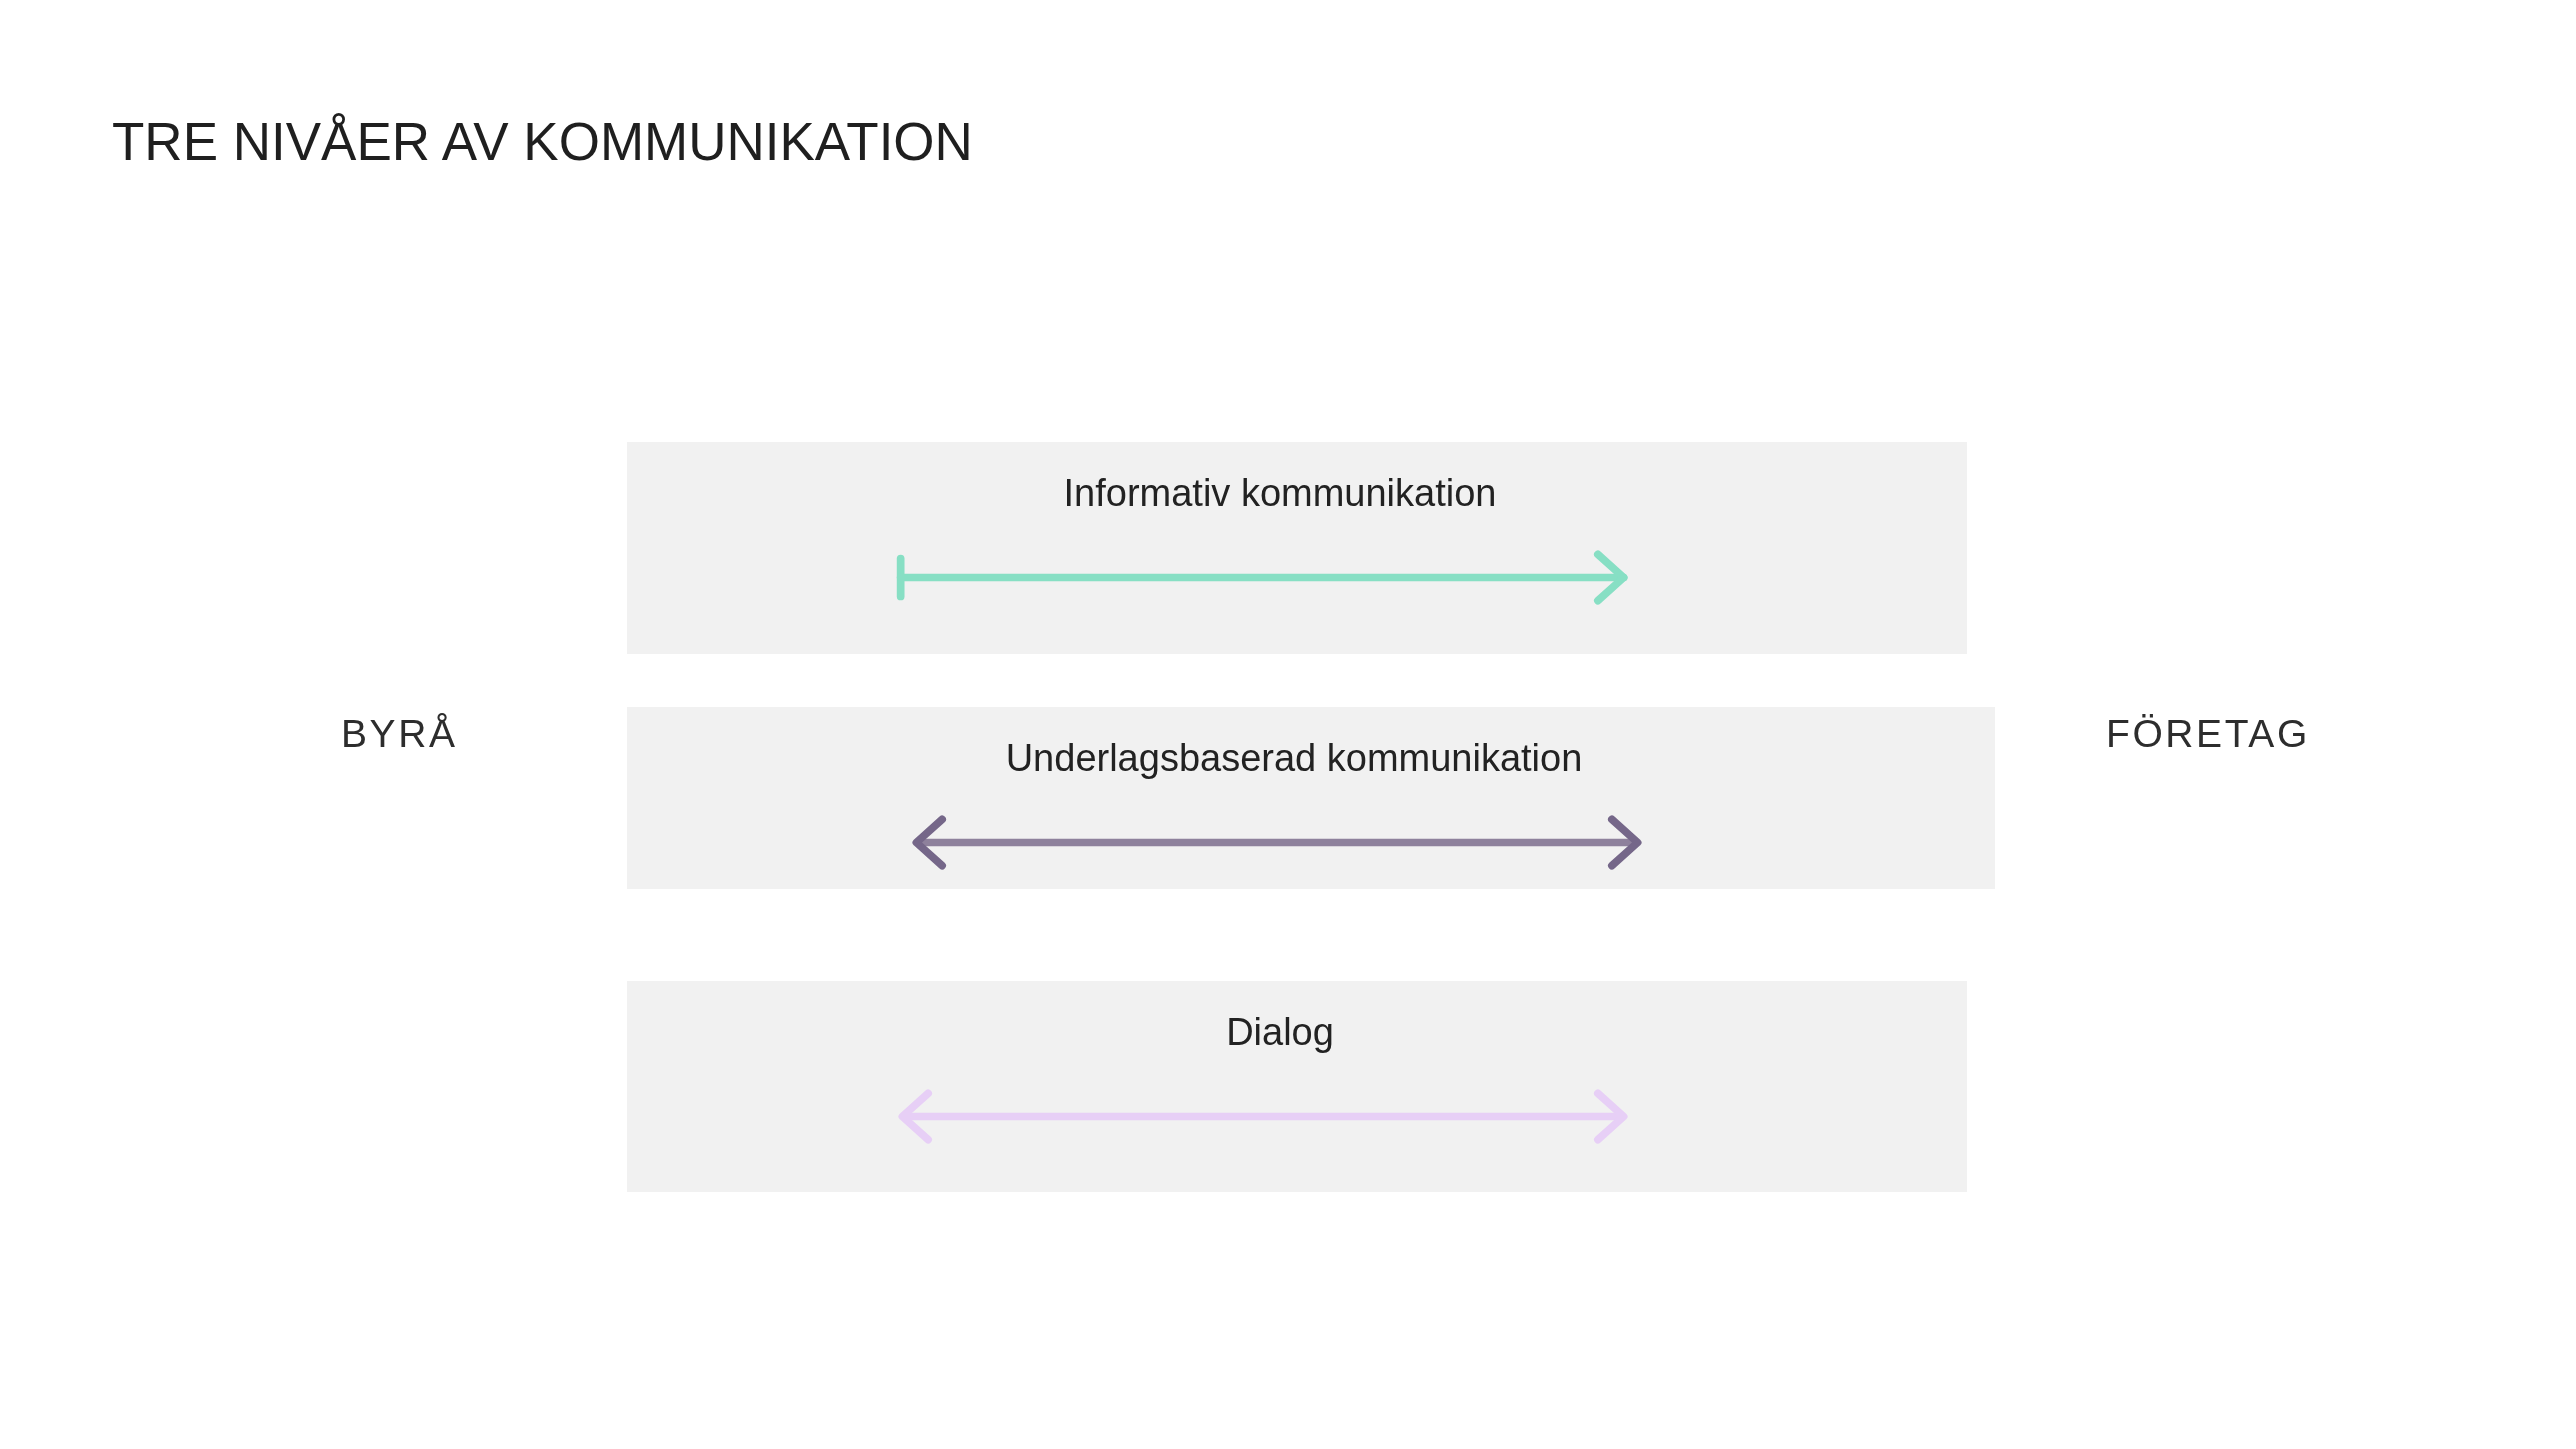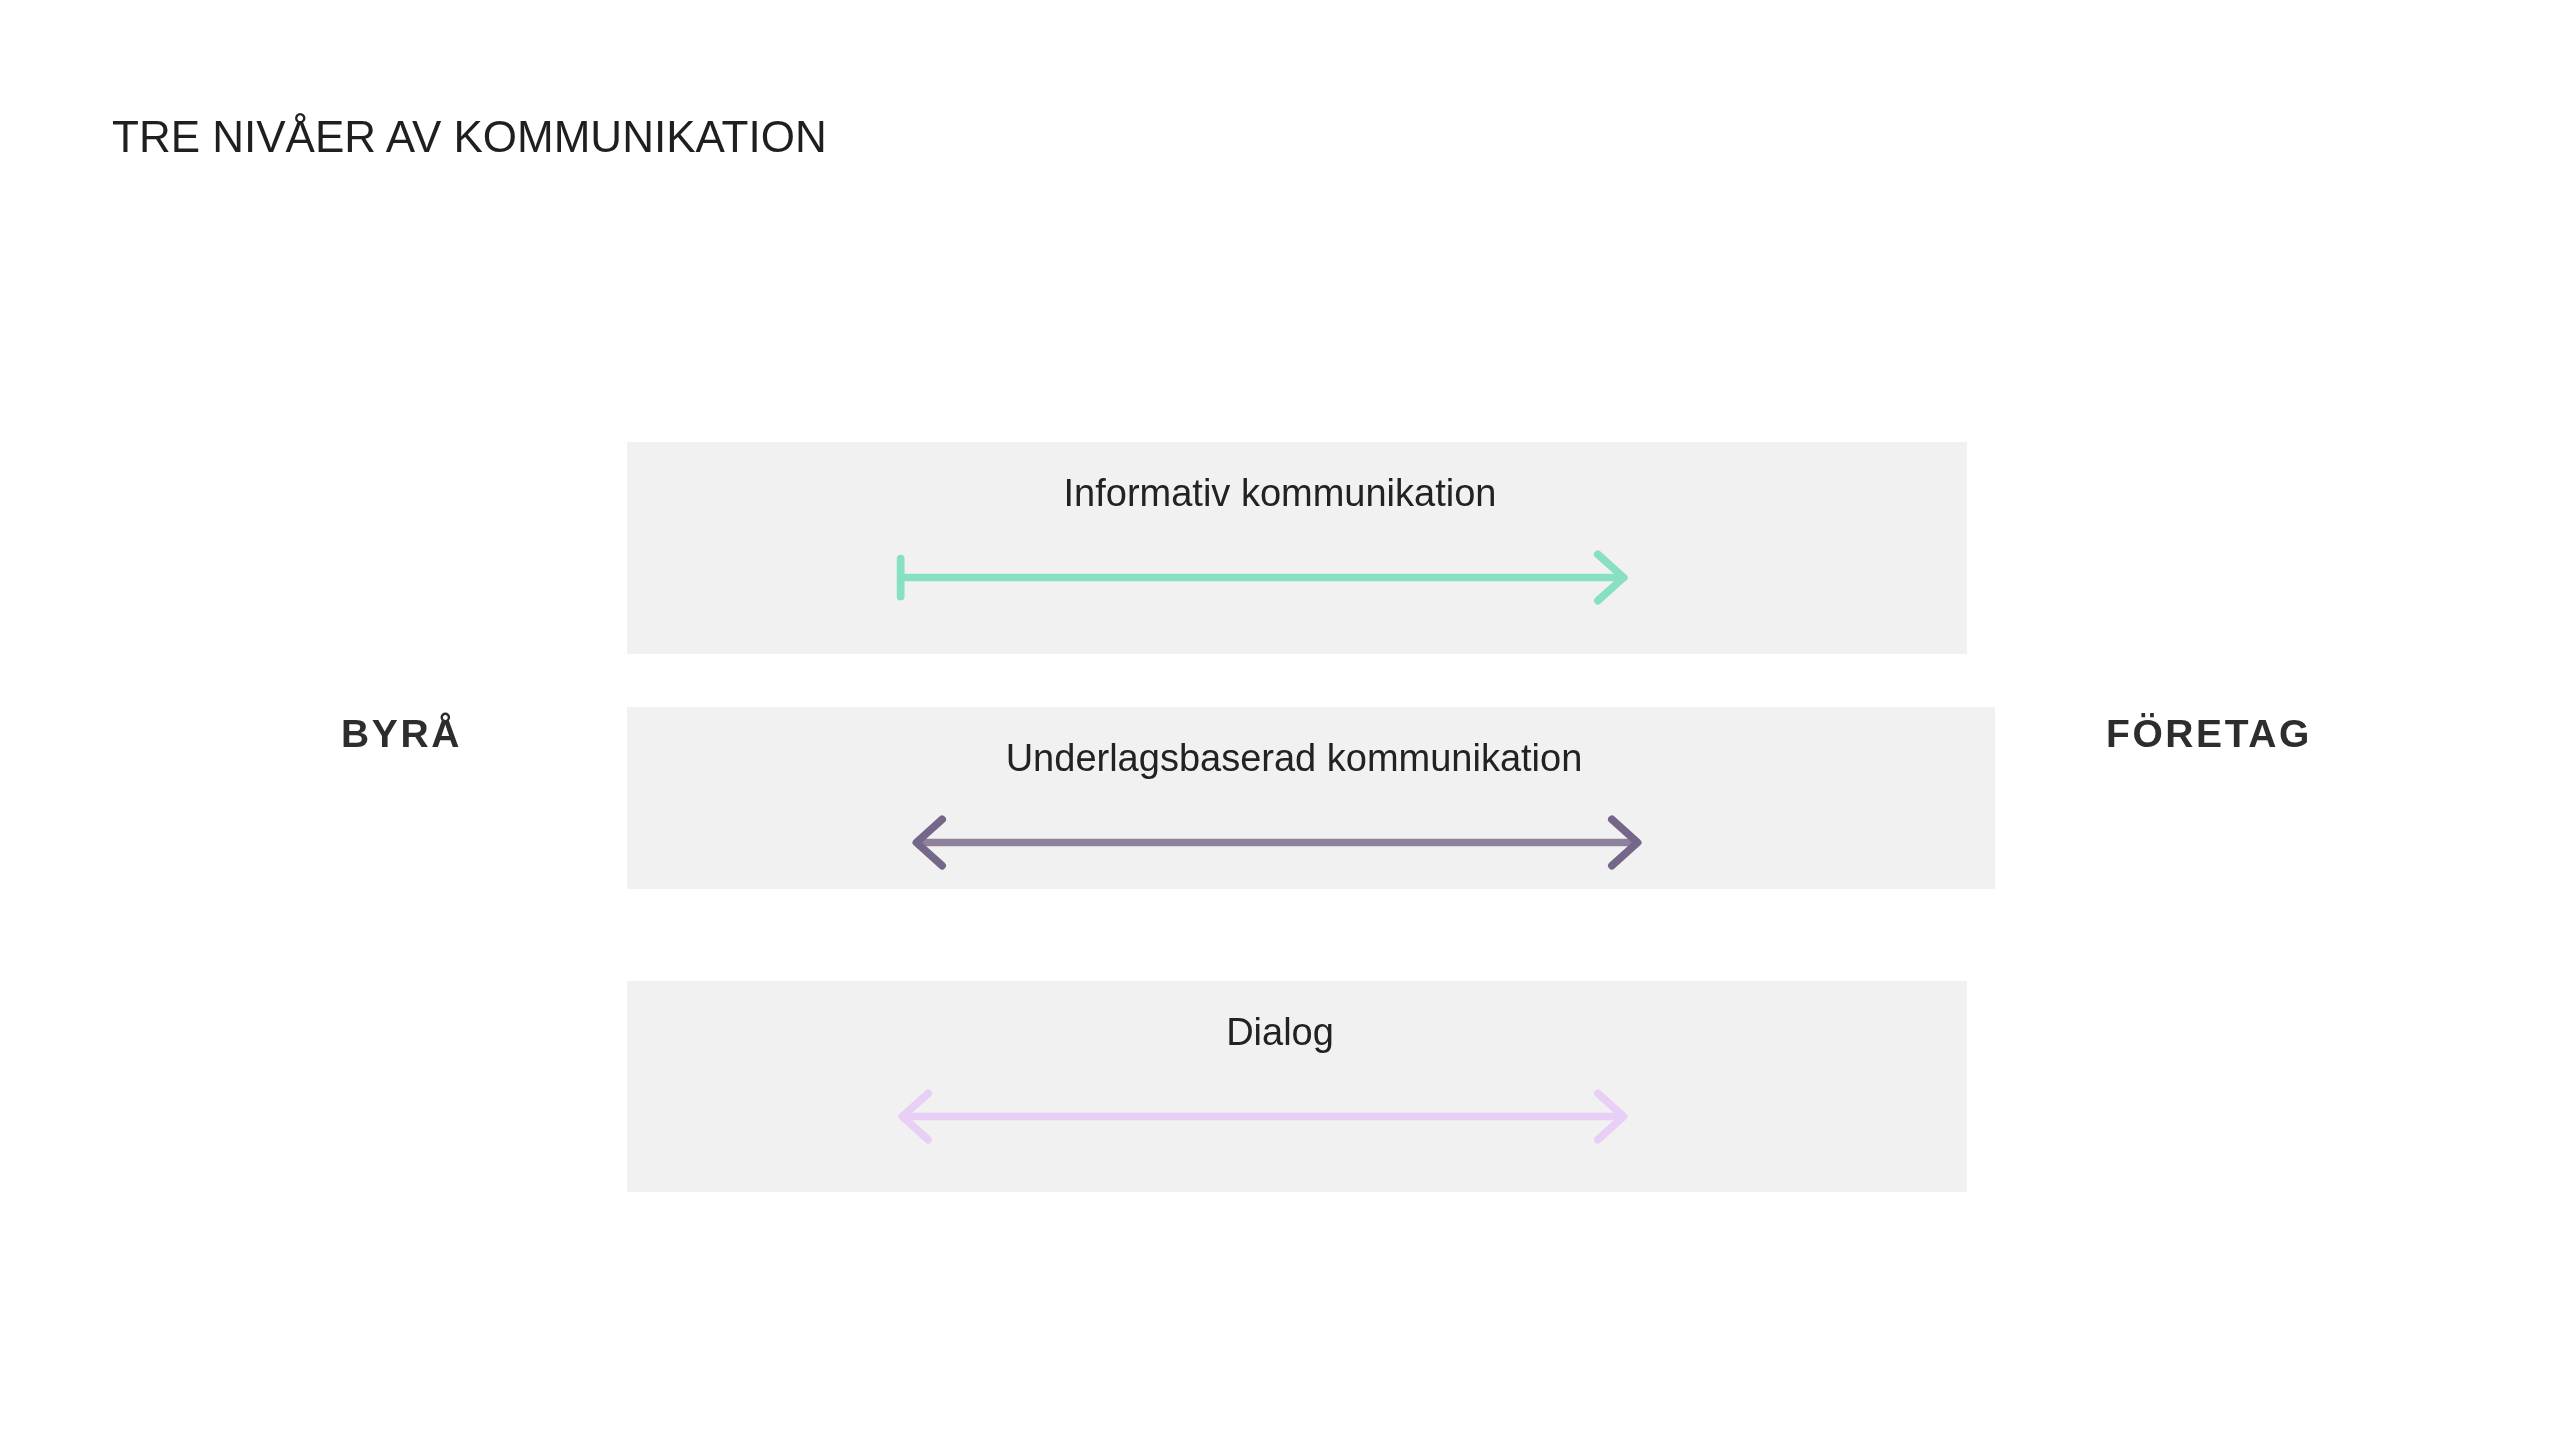--- a/index.html
+++ b/index.html
@@ -15,32 +15,32 @@
     position: relative;
     width: 2576px;
     height: 1449px;
     background: #ffffff;
   }
   .slide-title {
     position: absolute;
     left: 112px;
     top: 115px;
     margin: 0;
-    font-size: 44px;
+    font-size: 53px;
     font-weight: 400;
     line-height: 1;
     letter-spacing: 0px;
     color: #1f1f1f;
     white-space: nowrap;
   }
   .side-label {
     position: absolute;
     top: 714px;
     font-size: 39px;
-    font-weight: 700;
+    font-weight: 400;
     line-height: 1;
     letter-spacing: 2.6px;
     color: #2d2d2d;
     white-space: nowrap;
   }
   .side-label.left  { left: 341px; }
   .side-label.right { left: 2106px; }
 
   .level-box {
     position: absolute;

